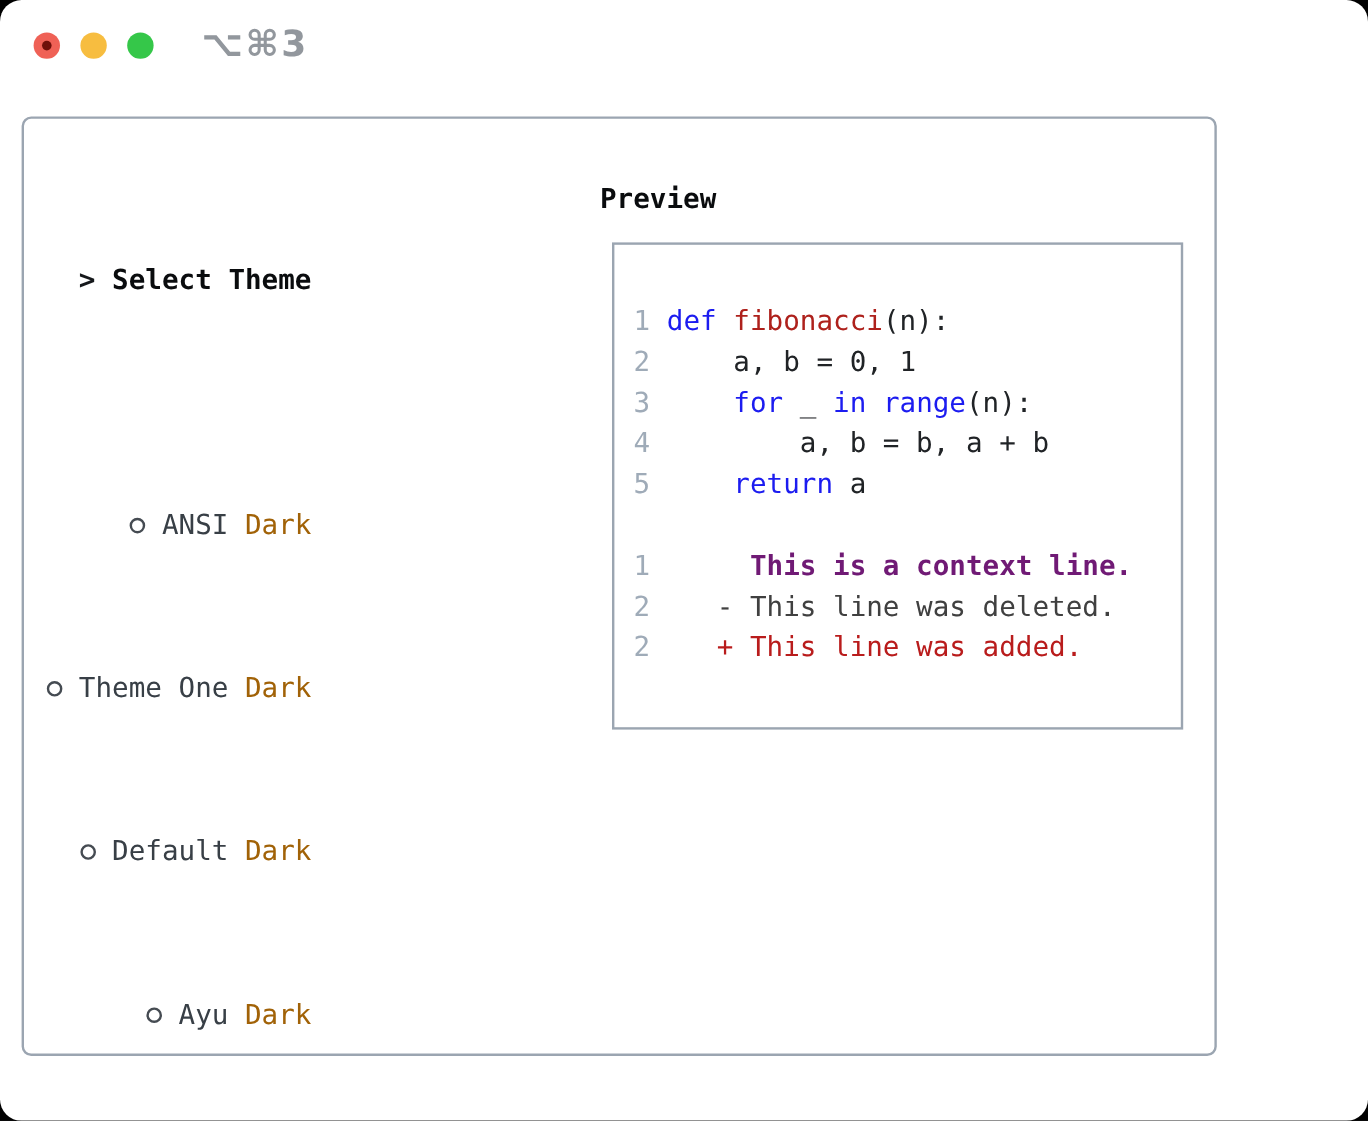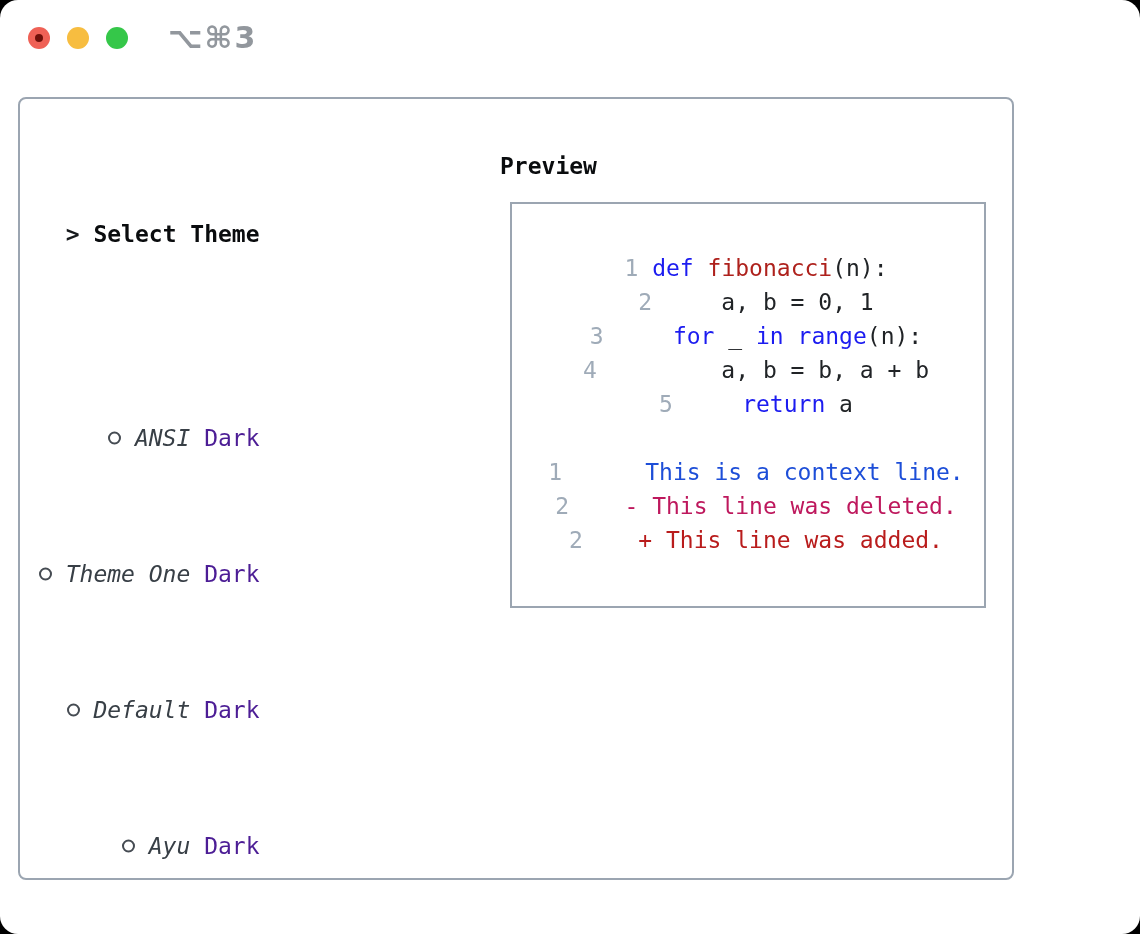--- a/index.html
+++ b/index.html
@@ -27,36 +27,36 @@
   .leftcol{position:absolute;left:18px;top:50px;font-size:23px;line-height:34px;white-space:pre;}
   .row{height:34px;line-height:34px;text-align:right;}
   .prompt{font-weight:bold;color:#15181b;}
   .section-title{font-weight:bold;color:#0a0c0e;}
   
   .bullet{display:inline-block;width:2ch;height:34px;position:relative;vertical-align:top;}
   .bullet::before{
     content:"";position:absolute;left:1px;top:50%;transform:translateY(-50%);
     width:13px;height:13px;border-radius:50%;box-sizing:border-box;border:2px solid #454b52;
   }
-  .tname{color:#383f46;font-style:italic;}
-  .tvariant{color:#4c1d95;}
+  .tname{color:#383f46;}
+  .tvariant{color:#a16207;}
   
   .preview-title-row{position:absolute;left:480px;top:50px;font-size:23px;line-height:34px;}
   .preview-box{
     position:absolute;left:490px;top:103px;width:476px;height:406px;
     box-sizing:border-box;border:2px solid #9ba5b1;background:#fff;
-    padding:47px 0 0 16px;overflow:hidden;text-align:center;
+    padding:47px 0 0 16px;overflow:hidden;
   }
   .pline{height:34px;line-height:34px;font-size:23px;white-space:pre;}
   .lnum{color:#9fabb8;}
   .seg-p{color:#202326;}
   .seg-kw{color:#1c1cf0;}
   .seg-fn{color:#ae211c;}
-  .seg-ctx{color:#1d4ed8;}
-  .seg-del{color:#be185d;}
+  .seg-ctx{color:#701a75;font-weight:bold;}
+  .seg-del{color:#404040;}
   .seg-add{color:#b91c1c;}
 </style>
 </head>
 <body>
 
 <div class="window">
 
   <div class="titlebar">
     <span class="tl red">
       <span class="dot"></span>

